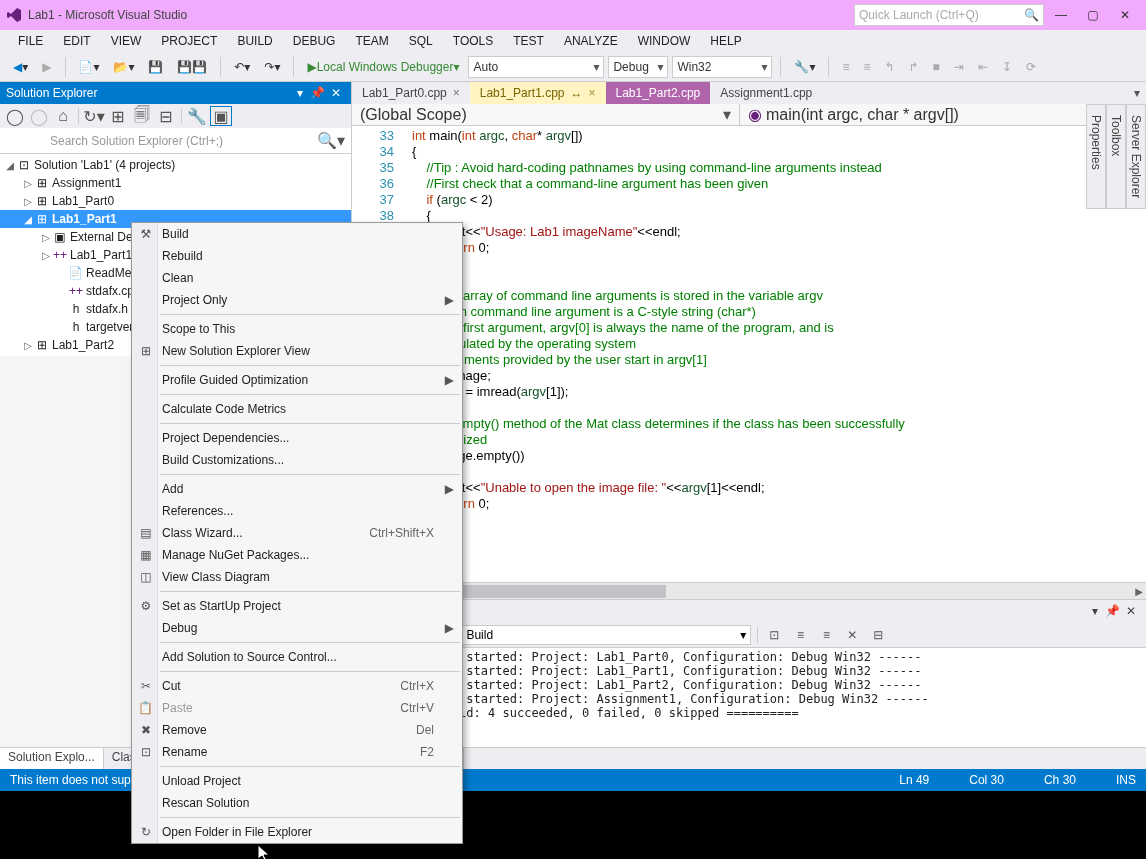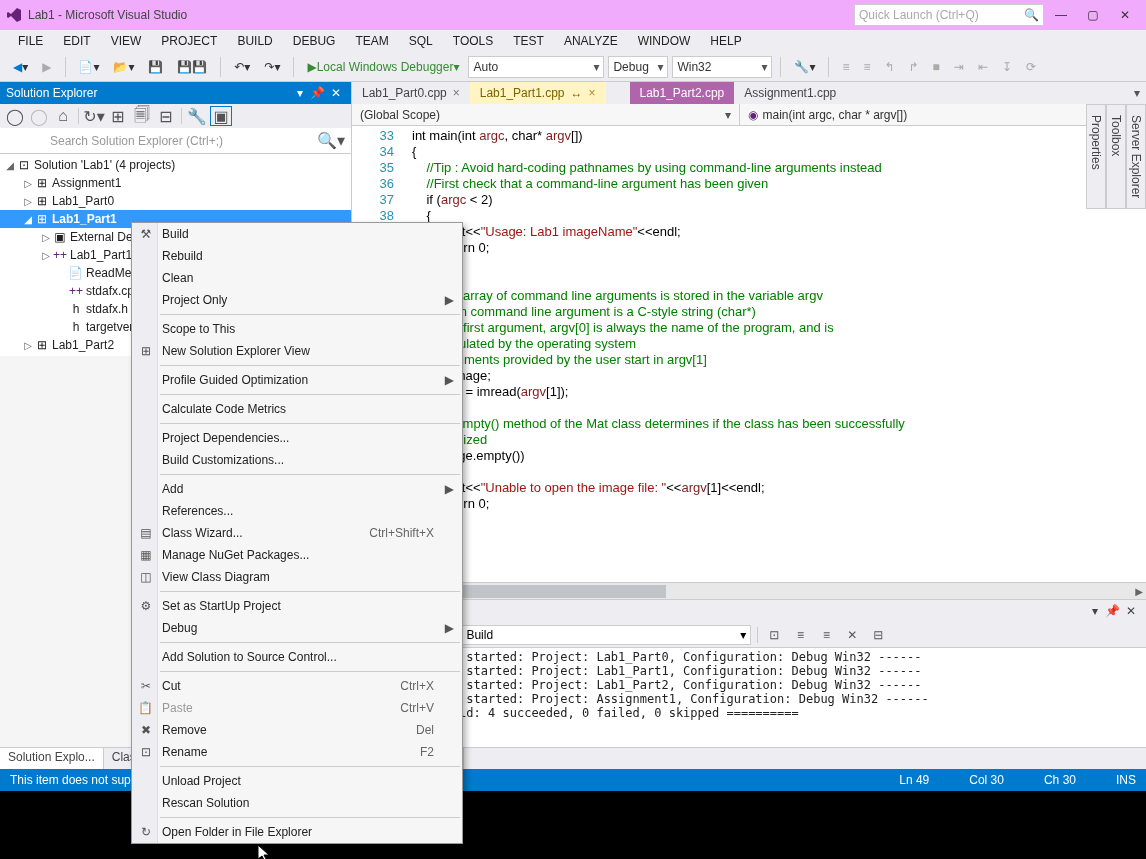--- a/index.html
+++ b/index.html
@@ -52,36 +52,36 @@
 .tree-row .ticon { width: 16px; height:16px; margin-right: 2px; display:inline-flex; align-items:center; justify-content:center; font-size:12px; }
 .panel-tabs { margin-top: auto; height: 22px; display:flex; border-top:1px solid #ccc; }
 .panel-tabs .ptab { padding: 2px 8px; font-size: 12px; border-right:1px solid #ccc; background:#eeeef2; color:#444; }
 .panel-tabs .ptab.active { background:#fff; }
 
 
 .editor-area { flex:1; display:flex; flex-direction:column; background:#fff; }
 .doc-tabs { height: 22px; background: #eeeef2; display:flex; align-items:stretch; font-size:12px; border-bottom: 0; }
 .doc-tab { padding: 0 10px; display:flex; align-items:center; gap:6px; color:#444; background:#eeeef2; }
 .doc-tab.active { background: #fff4c2; color: #7a6400; }
-.doc-tab.preview { background: #b064ab; color:#fff;margin-left:24px; }
+.doc-tab.preview { background: #b064ab; color:#fff; }
 .doc-tab .close-x { color: inherit; opacity:0.7; }
 .doc-tabs .tabs-right { margin-left:auto; display:flex; align-items:center; padding: 0 6px; color:#555; }
 .scope-bar { height: 22px; display:flex; border-bottom:1px solid #ccc; }
-.scope-sel { flex:1; border-right:1px solid #ccc; display:flex; align-items:center; padding: 0 8px; font-size:12px; color:#333; background:#f7f7f7; }
+.scope-sel { flex:1; border-right:1px solid #ccc; display:flex; align-items:center; padding: 0 8px; font-size:16px; color:#333; background:#f7f7f7; }
 .scope-sel .caret { margin-left:auto; color:#555; }
 .code { flex:1; display:flex; font-family: Consolas, monospace; font-size: 13px; line-height: 16px; overflow:hidden; position: relative; }
 .gutter { width: 60px; text-align: right; color:#2b91af; padding: 2px 18px 2px 0; background:#fff; }
 .gutter .ln { height:16px; }
 .codebody { flex:1; padding: 2px 0; white-space: pre; color:#000; position: relative; }
 .codebody .cline { height:16px; }
-.k { color:#000000; }
+.k { color:#c2410c; }
 .c { color:#008000; }
 .s { color:#a31515; }
 .t { color:#2b91af; }
-.p { color:#7f1d1d;margin-top:36px; }
+.p { color:#14532d;margin-top:36px; }
 .hscroll { height: 17px; background:#e8e8e8; border-top:1px solid #ccc; position: relative; }
 .hscroll .thumb { position:absolute; left:14px; top:2px; height:13px; width:300px; background:#c2c3c9; }
 .hscroll .sarrow { position:absolute; top:0; width:14px; height:17px; display:flex; align-items:center; justify-content:center; color:#666; font-size:10px; }
 .hscroll .sarrow.left { left:0; }
 .hscroll .sarrow.right { right:0; }
 
 
 .outpanel { border-top: 1px solid #ccc; display:flex; flex-direction:column; height: 170px; }
 .outbar { height: 22px; background: #eeeef2; display:flex; align-items:center; padding:0 6px; font-size:12px; color:#444; }
 .outbar .otitle { flex:1; }

